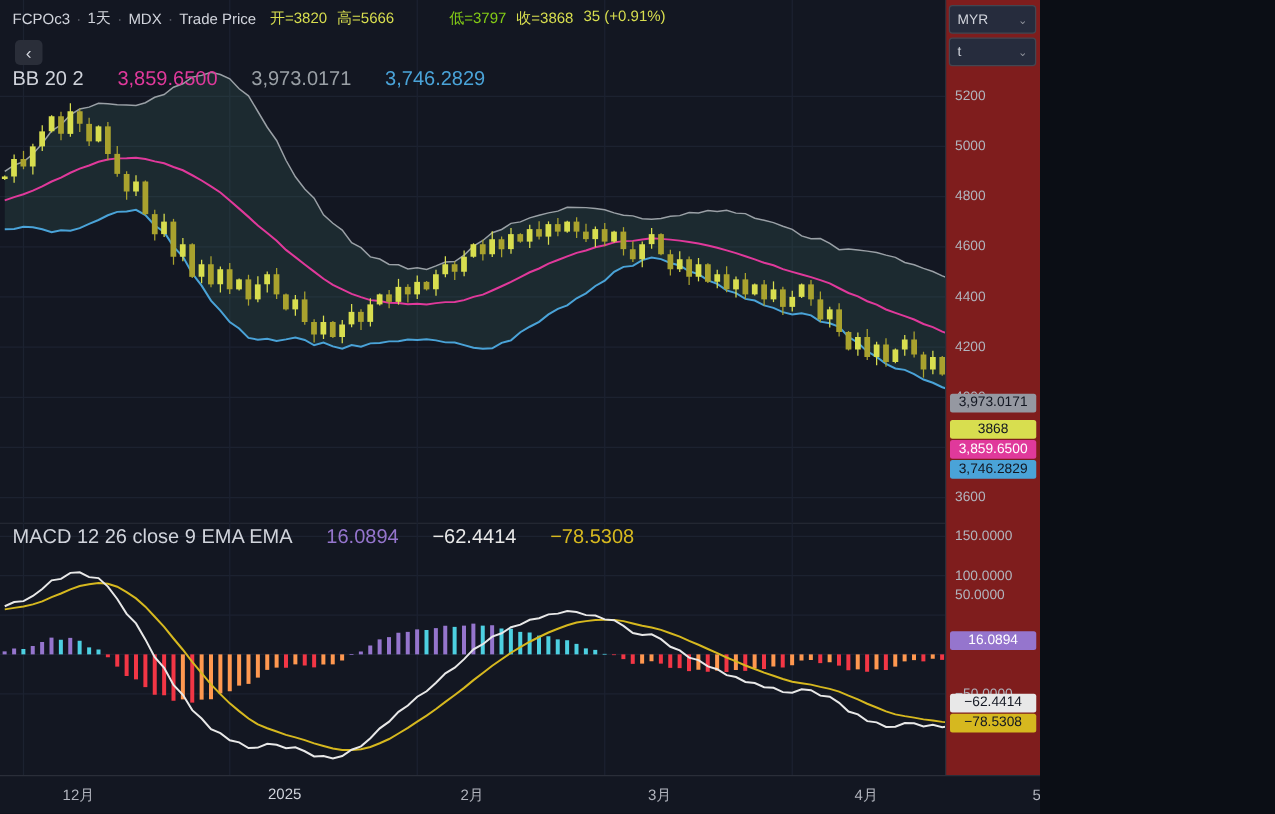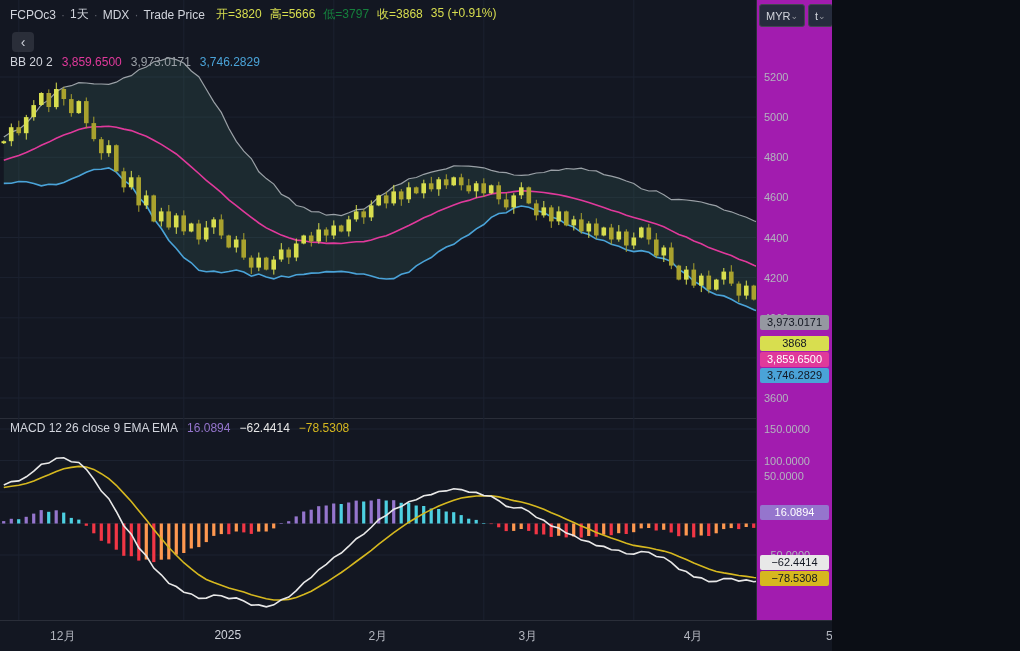--- a/index.html
+++ b/index.html
@@ -5,32 +5,32 @@
   html,body{margin:0;padding:0;background:#0b0e15;}
   body{font-family:"Liberation Sans",sans-serif;}
   .app{position:relative;width:832px;height:651px;background:#131722;overflow:hidden;color:#d1d4dc;}
   svg{position:absolute;left:0;display:block;}
   #main-svg{top:0;}
   #macd-svg{top:418px;}
   .header{position:absolute;top:6px;left:10px;font-size:12px;display:flex;align-items:center;gap:5px;white-space:nowrap;z-index:6;}
   .header .sep{color:#5d606b;}
   .header .vals{display:flex;gap:8px;margin-left:6px;}
   .back-btn{position:absolute;top:32px;left:12px;width:22px;height:20px;background:#2a2e39;border-radius:4px;display:flex;align-items:center;justify-content:center;font-size:14px;color:#d1d4dc;cursor:pointer;z-index:6;}
-  .legend{position:absolute;left:10px;font-size:12px;display:flex;gap:9px;white-space:nowrap;z-index:6;}
+  .legend{position:absolute;left:10px;font-size:16px;display:flex;gap:27px;white-space:nowrap;z-index:6;}
   #bb-legend{top:55px;}
   #macd-legend{top:421px;}
-  .axis-col{position:absolute;top:0;right:0;width:75px;height:620px;border-left:1px solid #2a2e39;background:#a21caf;z-index:4;}
+  .axis-col{position:absolute;top:0;right:0;width:75px;height:620px;border-left:1px solid #2a2e39;background:#7f1d1d;z-index:4;}
   .tick{position:absolute;left:7px;font-size:11px;color:#b2b5be;transform:translateY(-50%);}
   .badge{position:absolute;left:3px;width:69px;box-sizing:border-box;font-size:11px;line-height:15px;border-radius:2px;text-align:center;z-index:3;}
   .time-axis{position:absolute;left:0;top:620px;width:1020px;height:31px;border-top:1px solid #2a2e39;background:#131722;z-index:7;}
   .time-tick{position:absolute;top:7px;font-size:12px;color:#b2b5be;transform:translateX(-50%);margin-left:44px;}
   .time-tick.year{color:#d1d4dc;}
   .settings-icon{position:absolute;right:26px;top:5px;font-size:15px;color:#9598a1;cursor:pointer;}
   .watermark{position:absolute;left:880px;top:595px;font-family:Liberation Serif, serif;font-size:31px;font-weight:700;letter-spacing:1px;color:#c2c5cc;z-index:5;}
-  .selectors{position:absolute;top:4px;right:3px;width:70px;display:flex;flex-direction:row;gap:3px;z-index:8;}
+  .selectors{position:absolute;top:4px;right:3px;width:70px;display:flex;flex-direction:column;gap:3px;z-index:8;}
   .select-btn{height:21px;background:#262c3d;border:1px solid #434651;border-radius:3px;display:flex;align-items:center;justify-content:space-between;padding:0 6px;font-size:11px;color:#d1d4dc;cursor:pointer;}
   .select-btn .caret{font-size:9px;color:#9598a1;}
 </style>
 </head>
 <body>
 
 <div class="app">
 
   <svg id="main-svg" width="945" height="418">
       <line x1="0" y1="77.0" x2="945" y2="77.0" stroke="#1c2230"></line>
@@ -454,21 +454,21 @@
     <span>FCPOc3</span>
     <span class="sep">·</span>
     <span>1天</span>
     <span class="sep">·</span>
     <span>MDX</span>
     <span class="sep">·</span>
     <span>Trade Price</span>
     <span class="vals">
       <span style="color: rgb(216, 222, 79);">开=3820</span>
       <span style="color: rgb(216, 222, 79);">高=5666</span>
-      <span style="color: #15803d;">低=3797</span>
+      <span style="color: #84cc16; margin-left: 36px;">低=3797</span>
       <span style="color: rgb(216, 222, 79);">收=3868</span>
       <span style="color: rgb(216, 222, 79);">35 (+0.91%)</span>
     </span>
   </div>
 
   <div class="back-btn">
     <span>‹</span>
   </div>
 
   <div class="legend" id="bb-legend">

